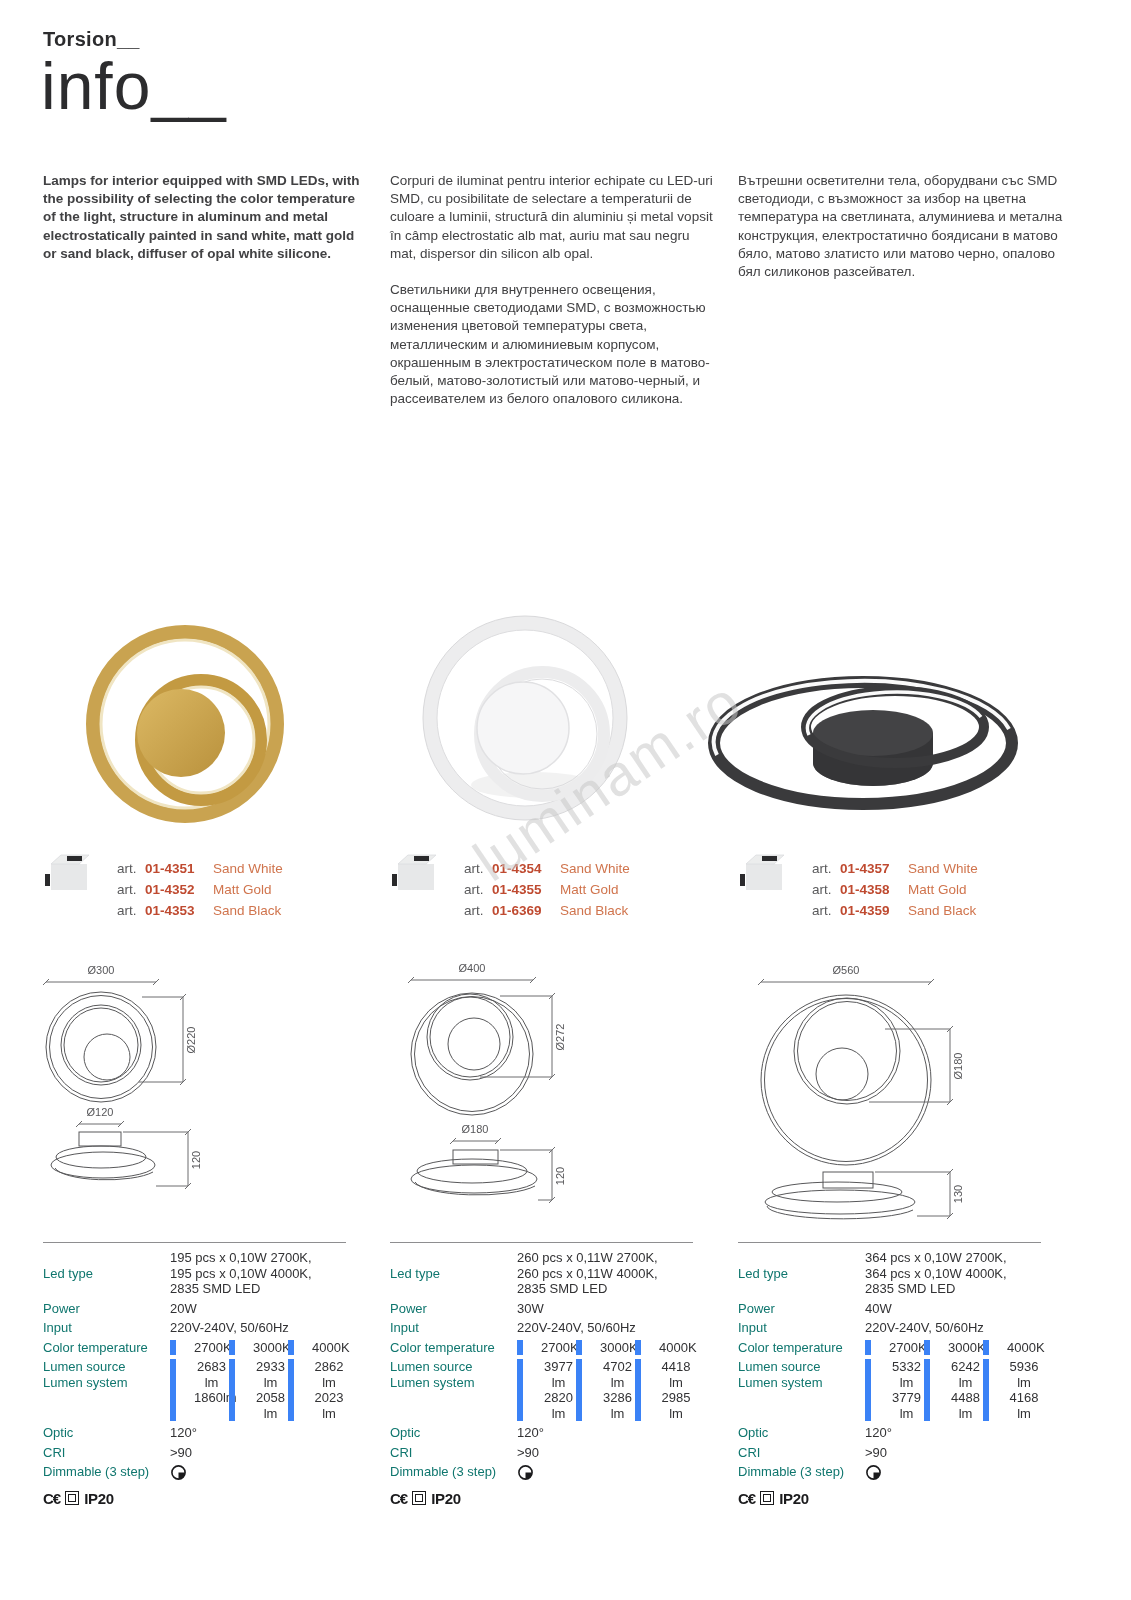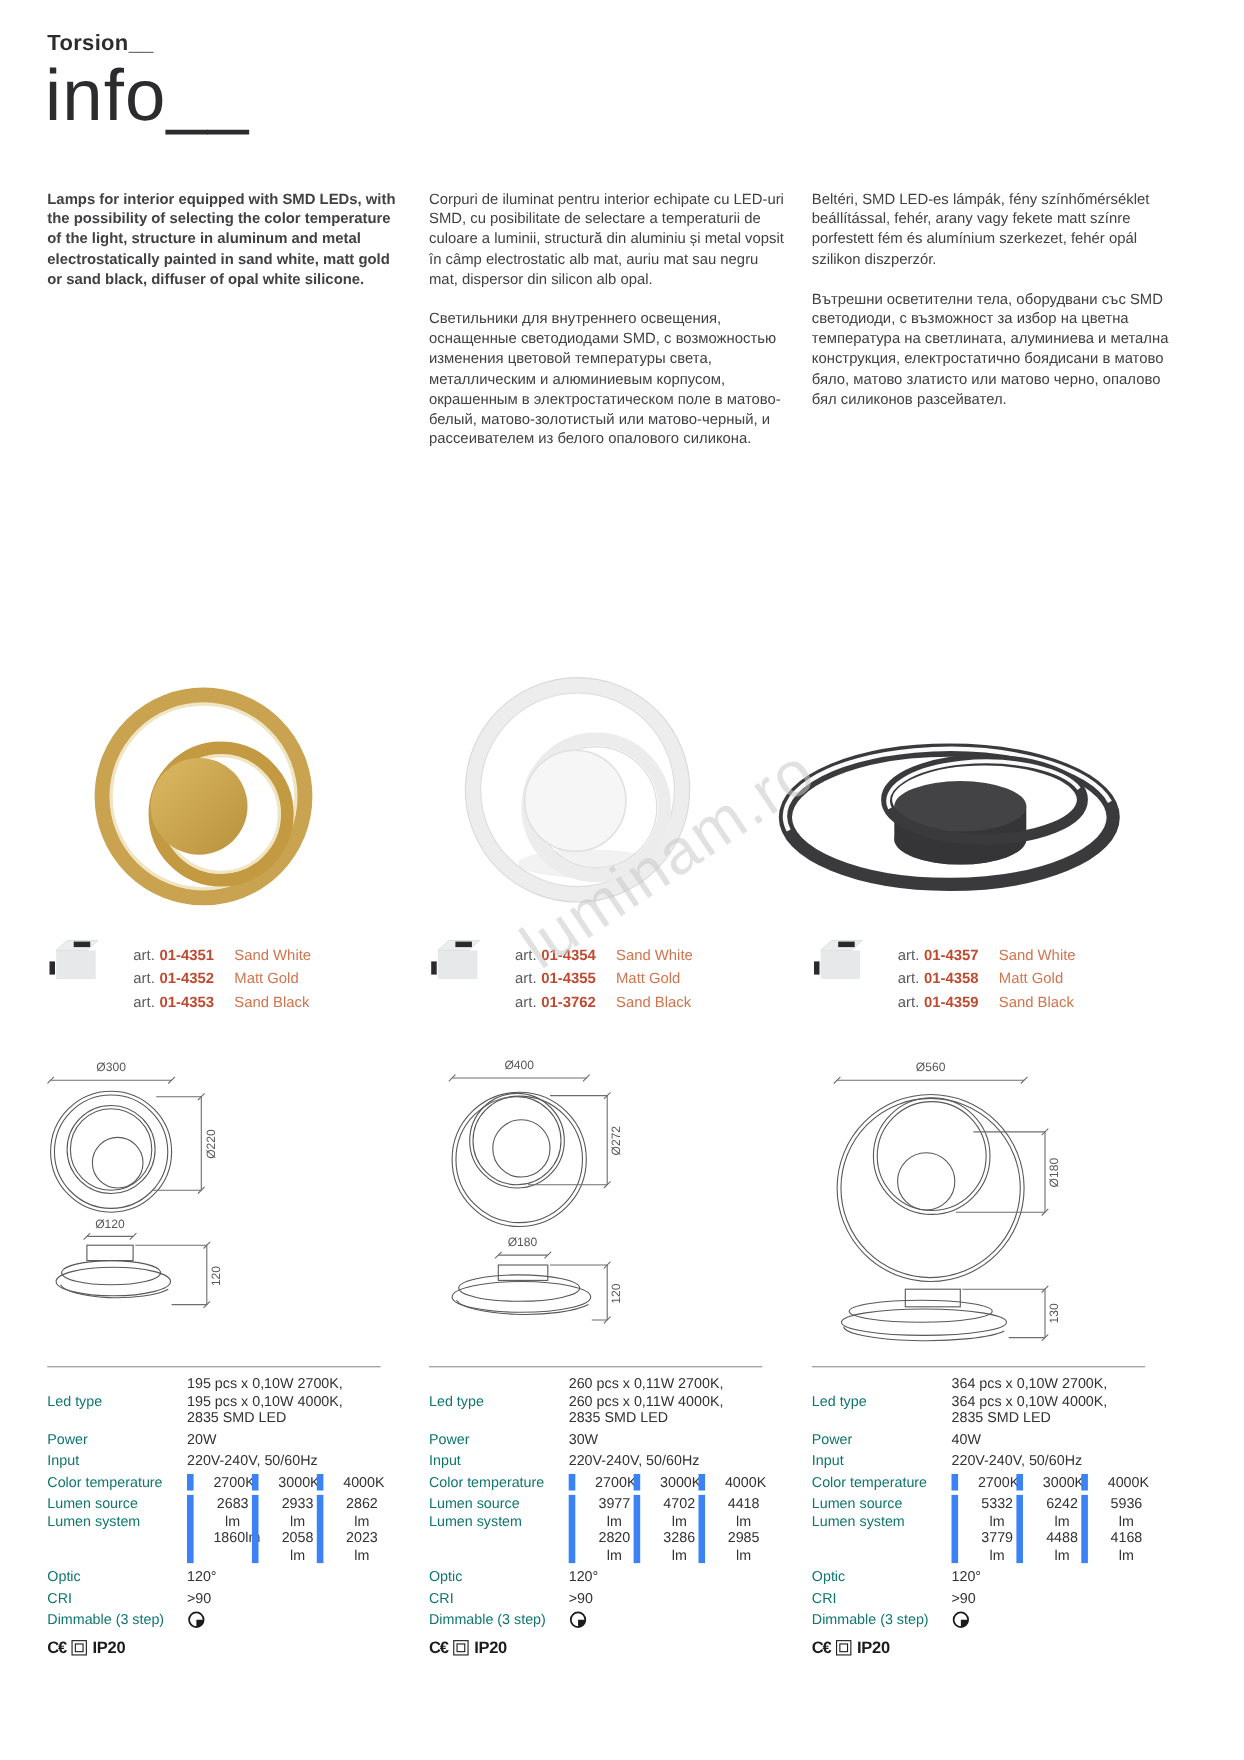--- a/index.html
+++ b/index.html
@@ -23,21 +23,21 @@
     position:absolute;left:392px;top:630px;width:430px;height:300px;z-index:6;
     display:flex;align-items:center;justify-content:center;pointer-events:none;
   }
   .watermark span{
     transform:rotate(-34deg);font-size:58px;color:#c9c9c9;opacity:.55;letter-spacing:2px;font-weight:400;
   }
   
   .artblock{position:absolute;top:850px;display:flex;}
   .artrows{margin-left:22px;padding-top:8px;}
   .artrow{display:flex;font-size:13.5px;line-height:21px;}
-  .artlbl{width:28px;color:#59595b;text-align:center;}
+  .artlbl{width:28px;color:#59595b;}
   .artcode{width:68px;font-weight:700;color:#bf4a30;}
   .artfinish{color:#d0744d;}
   
   .drawing{position:absolute;top:944px;}
   .drawing text{font-size:11px;fill:#55555*7;}
   .dimtxt{font-size:11px;fill:#57575a;}
   .dline{stroke:#6d6d6f;stroke-width:1;fill:none;}
   .shape{stroke:#58585a;stroke-width:1;fill:none;}
   
   .spec{position:absolute;top:1242px;width:303px;border-top:1px solid #8e8e90;padding-top:7px;font-size:13px;color:#323234;}
@@ -64,21 +64,20 @@
   <div class="biginfo">info__</div>
 
   <div class="desc c1">
     <p>Lamps for interior equipped with SMD LEDs, with the possibility of selecting the color temperature of the light, structure in aluminum and metal electrostatically painted in sand white, matt gold or sand black, diffuser of opal white silicone.</p>
   </div>
   <div class="desc c2">
     <p>Corpuri de iluminat pentru interior echipate cu LED-uri SMD, cu posibilitate de selectare a temperaturii de culoare a luminii, structură din aluminiu și metal vopsit în câmp electrostatic alb mat, auriu mat sau negru mat, dispersor din silicon alb opal.</p>
     <p>Светильники для внутреннего освещения, оснащенные светодиодами SMD, с возможностью изменения цветовой температуры света, металлическим и алюминиевым корпусом, окрашенным в электростатическом поле в матово-белый, матово-золотистый или матово-черный, и рассеивателем из белого опалового силикона.</p>
   </div>
   <div class="desc c3">
-    <p>Beltéri, SMD LED-es lámpák, fény színhőmérséklet beállítással, fehér, arany vagy fekete matt színre porfestett fém és alumínium szerkezet, fehér opál szilikon diszperzór.</p>
     <p>Вътрешни осветителни тела, оборудвани със SMD светодиоди, с възможност за избор на цветна температура на светлината, алуминиева и метална конструкция, електростатично боядисани в матово бяло, матово златисто или матово черно, опалово бял силиконов разсейвател.</p>
   </div>
 
   <svg class="lampimg" style="left:55px;top:612px;" width="270" height="240" viewBox="0 0 270 240">
     <defs>
       <linearGradient id="goldGrad" x1="0" y1="0" x2="1" y2="1">
         <stop offset="0" stop-color="#dcb964"></stop>
           <stop offset="1" stop-color="#b9913c"></stop>
       </linearGradient>
     </defs>
@@ -154,21 +153,21 @@
         <span class="artcode">01-4354</span>
         <span class="artfinish">Sand White</span>
       </div>
       <div class="artrow">
         <span class="artlbl">art.</span>
         <span class="artcode">01-4355</span>
         <span class="artfinish">Matt Gold</span>
       </div>
       <div class="artrow">
         <span class="artlbl">art.</span>
-        <span class="artcode">01-3762</span>
+        <span class="artcode">01-6369</span>
         <span class="artfinish">Sand Black</span>
       </div>
     </div>
   </div>
 
   <div class="artblock" style="left:738px;">
     <svg width="52" height="44" viewBox="0 0 52 44">
       <polygon points="8,14 18,5 46,5 36,14" fill="#f0f1f2"></polygon>
       <rect x="8" y="14" width="36" height="26" fill="#e7e8e9"></rect>
       <polygon points="8,14 18,5 46,5 36,14" fill="#eceded" stroke="#dcdddf" stroke-width="0.8"></polygon>

